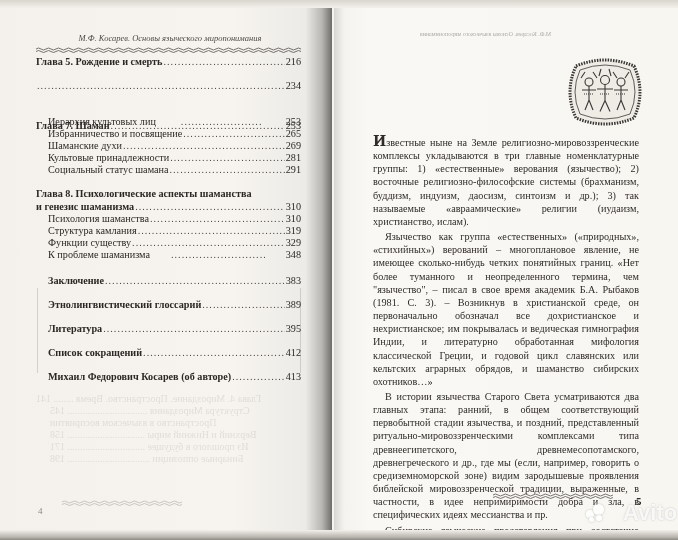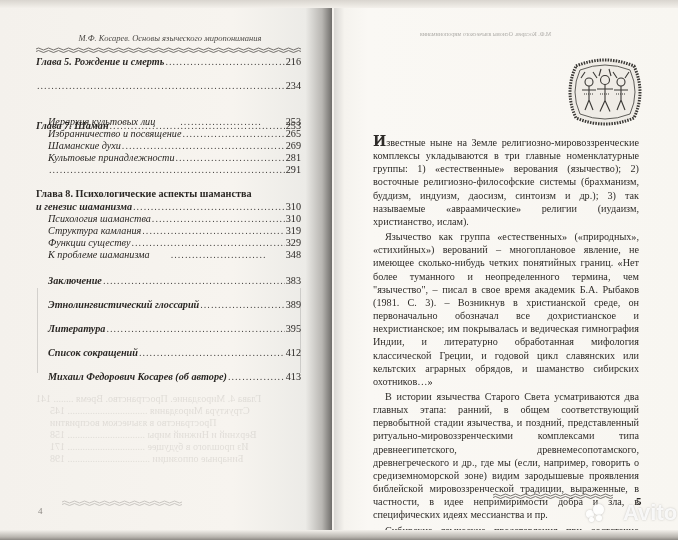--- a/index.html
+++ b/index.html
@@ -23,21 +23,21 @@
   
   .running-head { position: absolute; left: 40px; top: 33px; width: 260px; text-align: center;
     font-style: italic; font-size: 8.5px; color: #4d4a46; }
   .wave { position: absolute; height: 6px; }
   .wave svg { display: block; }
 
   .toc { position: absolute; left: 36px; top: 55px; width: 265px; font-size: 10.2px; }
   .toc-row { position: absolute; left: 0; width: 265px; display: flex; align-items: baseline; height: 13px; line-height: 13px; }
   .toc-row.sub { left: 12px; width: 253px; }
   .toc-row.bold .lbl { font-weight: bold; }
-  .toc-row .lbl { white-space: nowrap; font-style: italic; }
+  .toc-row .lbl { white-space: nowrap; }
   .toc-row .dots { flex: 1; overflow: hidden; white-space: nowrap; letter-spacing: 1px; color: #3b3835; margin: 0 1px; }
   .toc-row .dots::before { content: "................................................................................................................................................"; }
   .toc-row .pg { white-space: nowrap; font-weight: normal; }
   .toc-label-only { position: absolute; left: 0; font-weight: bold; font-size: 10.2px; white-space: nowrap; height: 13px; line-height: 13px; }
 
   .toc-frame { position: absolute; left: 37px; top: 288px; width: 264px; height: 85px;
     border-left: 1px solid rgba(60,60,60,0.18); border-right: 1px solid rgba(60,60,60,0.18); }
 
   .folio-left { position: absolute; left: 38px; top: 506px; font-size: 9px; color: #8c8883; }
 
@@ -105,20 +105,21 @@
       <span class="lbl">Шаманские духи</span>
         <span class="dots"></span>
         <span class="pg">269</span>
     </div>
     <div class="toc-row sub" style="top:96px;">
       <span class="lbl">Культовые принадлежности</span>
         <span class="dots"></span>
         <span class="pg">281</span>
     </div>
     <div class="toc-row sub" style="top:108px;">
+      <span class="lbl">Социальный статус шамана</span>
         <span class="dots"></span>
         <span class="pg">291</span>
     </div>
     <div class="toc-label-only" style="top:132px;">Глава 8. Психологические аспекты шаманства</div>
     <div class="toc-row bold" style="top:145px;">
       <span class="lbl">и генезис шаманизма</span>
         <span class="dots"></span>
         <span class="pg">310</span>
     </div>
     <div class="toc-row sub" style="top:157px;">

